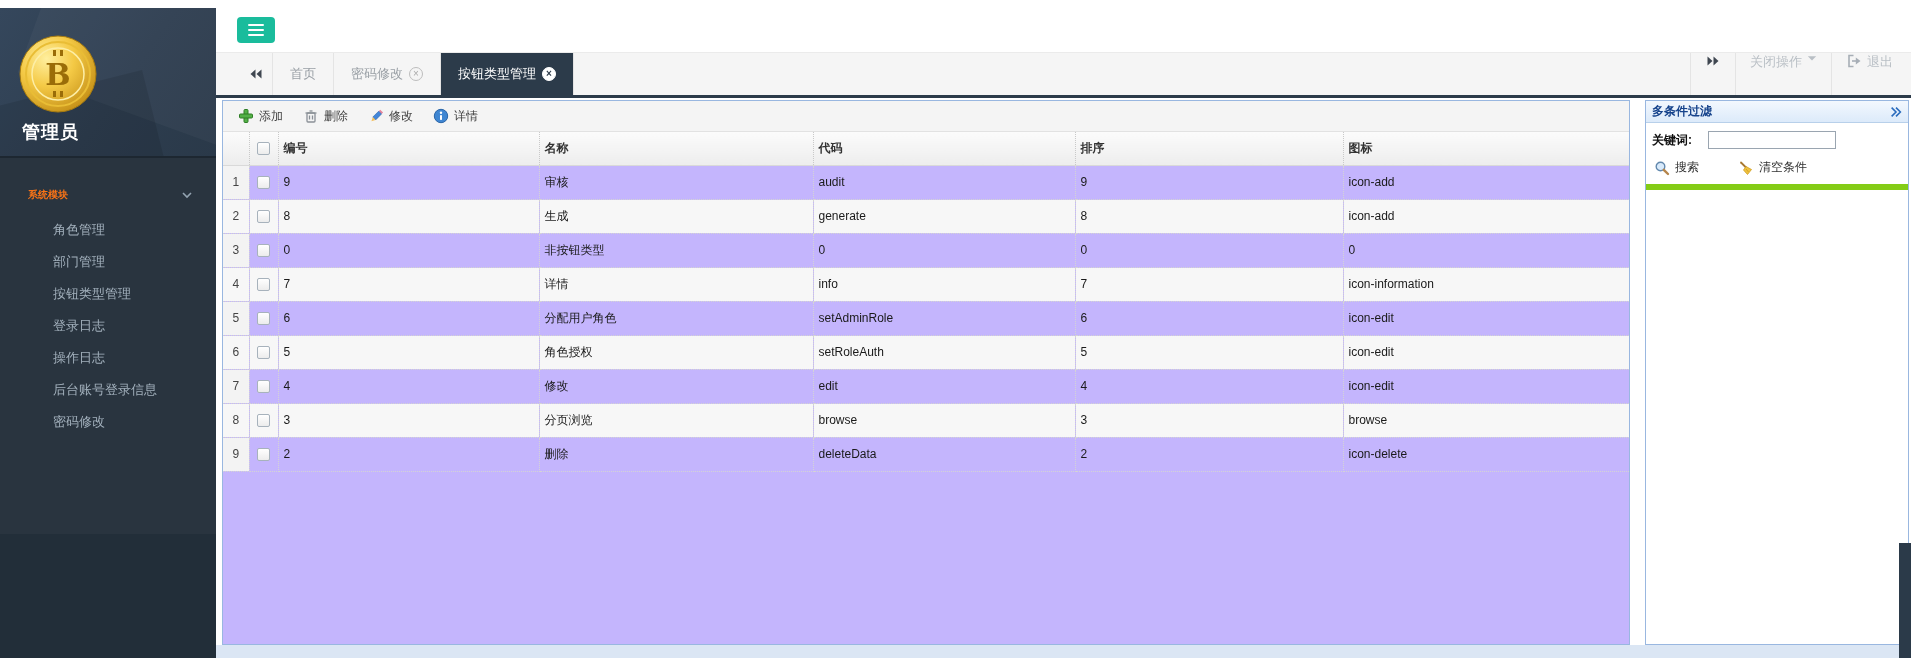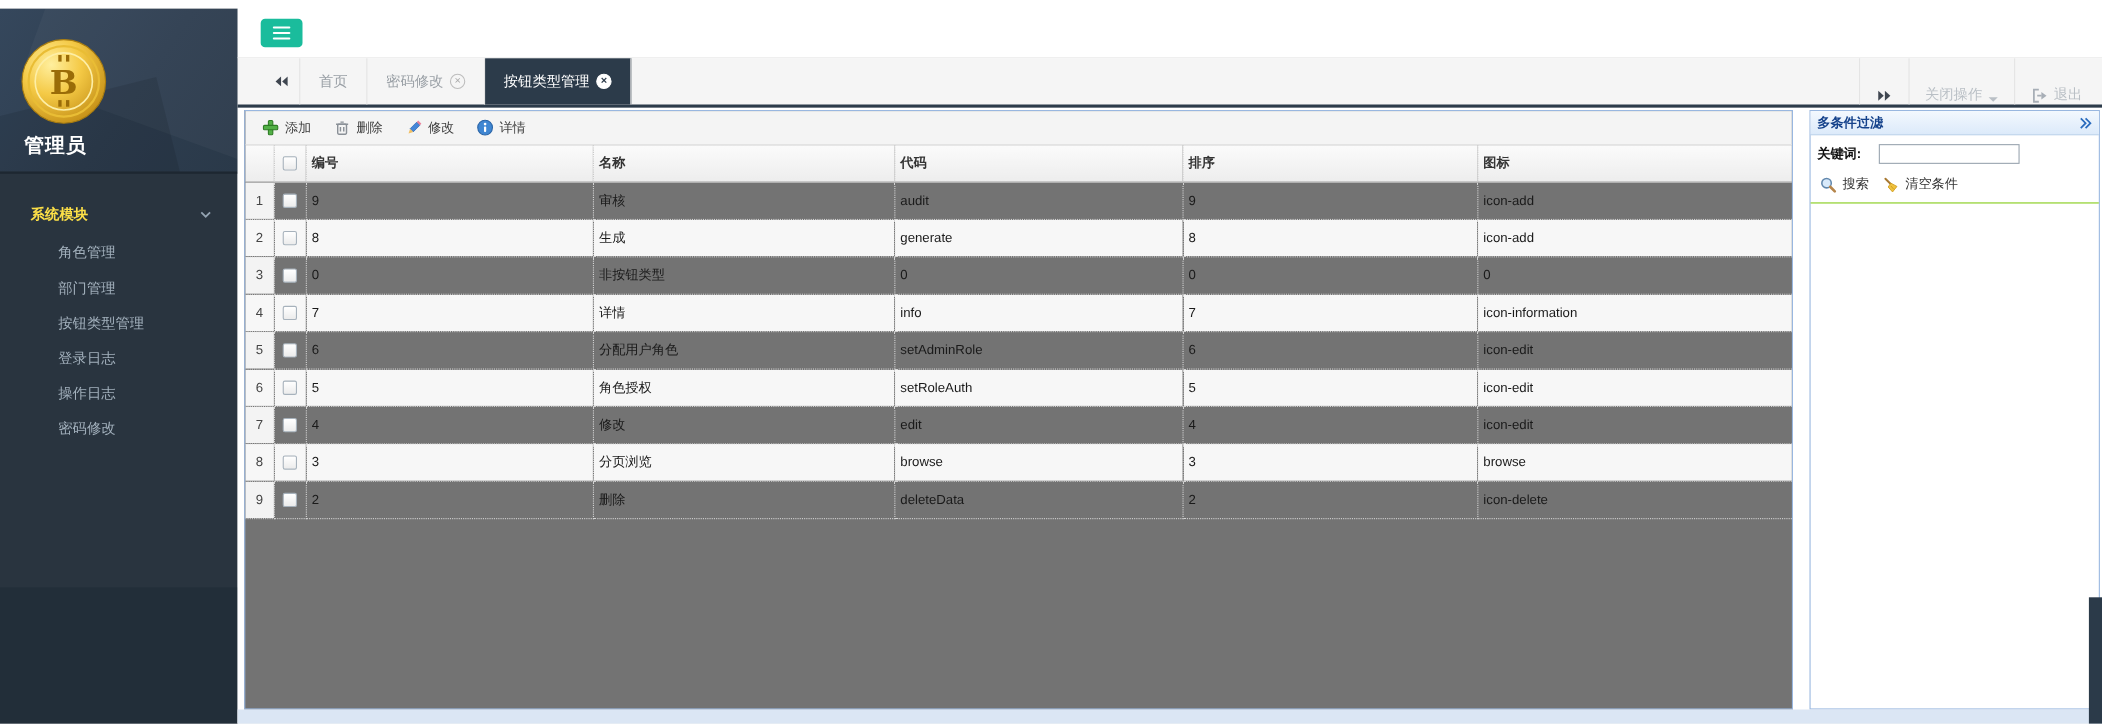--- a/index.html
+++ b/index.html
@@ -7,66 +7,66 @@
   body { position:relative; background:#fff; font-family:"Liberation Sans","DejaVu Sans",sans-serif; font-size:12px; cursor:default; }
   svg { display:block; }
 
   
   .sidebar { position:absolute; left:0; top:8px; width:216px; height:650px; background:#29343f; }
   .profile { position:relative; height:150px; background:linear-gradient(125deg,#35475c 0%,#2e3e50 55%,#2a3949 100%); border-bottom:2px solid #1d2731; overflow:hidden; }
   .facet-a { position:absolute; right:-60px; top:-40px; width:240px; height:150px; background:rgba(255,255,255,0.035); transform:rotate(20deg); }
   .facet-b { position:absolute; left:-70px; bottom:-60px; width:230px; height:120px; background:rgba(0,0,0,0.10); transform:rotate(-14deg); }
   .coin { position:absolute; left:18px; top:26px; width:80px; height:80px; }
   .username { position:absolute; left:22px; top:112px; color:#ffffff; font-size:18px; font-weight:bold; letter-spacing:1px; }
-  .menu-section { margin-top:26px; height:22px; padding:0 22px 0 28px; display:flex; align-items:center; justify-content:space-between; color:#fde047; font-size:13px; font-weight:bold; cursor:pointer; }
+  .menu-section { margin-top:26px; height:22px; padding:0 22px 0 28px; display:flex; align-items:center; justify-content:space-between; color:#f97316; font-size:10px; font-weight:bold; cursor:pointer; }
   .menu-list { margin-top:8px; }
   .menu-item { height:32px; line-height:32px; padding-left:53px; color:#a3b1bd; font-size:13px; cursor:pointer; white-space:nowrap; }
   .sidebar-footer-shade { position:absolute; left:0; bottom:0; width:100%; height:124px; background:rgba(16,28,40,0.25); }
 
   
   .topbar { position:absolute; left:216px; top:8px; width:1695px; height:45px; background:#fff; border-bottom:1px solid #ebebeb; }
   .hamburger { position:absolute; left:21px; top:9px; width:38px; height:26px; background:#1abc9c; border-radius:4px; display:flex; flex-direction:column; align-items:center; justify-content:center; gap:3px; cursor:pointer; }
   .hamburger i { display:block; width:16px; height:2px; background:#fff; border-radius:1px; }
 
   
   .tabbar { position:absolute; left:216px; top:53px; width:1695px; height:45px; background:#f5f5f5; border-bottom:3px solid #2c3b4a; display:flex; align-items:stretch;padding-left:24px; }
   .tab-scroll { width:33px; display:flex; align-items:center; justify-content:center; border-right:1px solid #e4e4e4; cursor:pointer; }
   .tab { display:flex; align-items:center; gap:6px; padding:0 17px; font-size:13px; color:#9aa0a6; border-right:1px solid #e4e4e4; cursor:pointer; white-space:nowrap; }
   .tab.active { background:#2c3b4a; color:#fff; }
   .tab-close { width:14px; height:14px; border-radius:50%; border:1px solid #bdbdbd; color:#ababab; font-size:10px; line-height:12px; display:flex; align-items:center; justify-content:center; cursor:pointer; }
   .tab-close::before { content:"\00d7"; }
   .tab.active .tab-close { background:#fff; border-color:#fff; color:#2c3b4a; font-weight:bold; }
   .tab-right { margin-left:auto; display:flex; align-items:stretch; margin-right:4px; }
-  .tr-btn { display:flex; align-items:flex-end; gap:5px; padding:0 14px; color:#b9bfc5; font-size:13px; border-left:1px solid #e4e4e4; cursor:pointer; white-space:nowrap; }
+  .tr-btn { display:flex; align-items:flex-start; gap:5px; padding:0 14px; color:#b9bfc5; font-size:13px; border-left:1px solid #e4e4e4; cursor:pointer; white-space:nowrap; }
 
   
   .workspace { position:absolute; left:216px; top:98px; width:1695px; height:560px; background:#fff; }
   .bottom-strip { position:absolute; left:216px; top:645px; width:1695px; height:13px; background:#dbe6f4; }
 
-  .grid-panel { position:absolute; left:6px; top:2px; width:1408px; height:545px; border:1px solid #99b7e0; background:#737373; overflow:hidden; }
+  .grid-panel { position:absolute; left:6px; top:2px; width:1408px; height:545px; border:1px solid #99b7e0; background:#c4b5fd; overflow:hidden; }
   .toolbar { height:31px; background:#f4f4f4; border-bottom:1px solid #e2e2e2; display:flex; align-items:center; padding-left:8px; gap:6px; }
   .tool-btn { display:flex; align-items:center; gap:5px; padding:3px 7px; font-size:12px; color:#3f3f3f; border-radius:3px; cursor:pointer; }
 
   table.grid { width:100%; border-collapse:collapse; table-layout:fixed; font-size:12px; color:#1a1a1a; }
   .grid th { height:33px; background:linear-gradient(#fbfbfb,#ededed); border-bottom:1px solid #d9d9d9; border-right:1px dotted #c9c9c9; font-weight:bold; color:#333; text-align:left; padding-left:5px; }
   .grid th.c-rn, .grid th.c-cb { padding:0; text-align:center; }
   .grid td { height:34px; border-bottom:1px dotted #d4d4d4; border-right:1px dotted #d4d4d4; padding-left:5px; overflow:hidden; white-space:nowrap; }
   .grid th:last-child, .grid td:last-child { border-right:none; }
   .grid tbody tr:nth-child(even) td { background:#f7f7f7; }
   .grid td.c-rn { background:#f3f3f3; text-align:center; color:#454545; padding:0; }
   .grid td.c-cb { text-align:center; padding:0; }
   input.cbx { appearance:none; -webkit-appearance:none; width:13px; height:13px; border:1px solid #a7b2bc; border-radius:2px; background:linear-gradient(#fff,#ececec); vertical-align:middle; }
 
   
   .filter-panel { position:absolute; left:1429px; top:2px; width:264px; height:545px; border:1px solid #99b7e0; background:#fff; }
   .fheader { height:22px; background:linear-gradient(#f3f8fe,#dceafa); border-bottom:1px solid #b8d0ea; display:flex; align-items:center; justify-content:space-between; padding:0 5px 0 6px; color:#15428b; font-weight:bold; font-size:12px; }
   .keyword-row { display:flex; align-items:center; gap:16px; padding:8px 6px 5px 6px; }
   .keyword-row label { font-weight:bold; color:#111; font-size:12px; }
   .keyword-row input { width:128px; height:18px; border:1px solid #9aa5b0; font-size:12px; padding:1px 3px; font-family:inherit; }
-  .action-row { display:flex; align-items:center; gap:12px; padding:5px 0 8px 8px; border-bottom:1px solid #84cc16; }
+  .action-row { display:flex; align-items:center; gap:39px; padding:5px 0 8px 8px; border-bottom:6px solid #84cc16; }
   .link-btn { display:flex; align-items:center; gap:5px; font-size:12px; color:#333; cursor:pointer; }
 
   .scroll-thumb { position:absolute; left:1899px; top:543px; width:12px; height:115px; background:#2b3a49; }
 </style>
 </head>
 <body>
 
 <aside class="sidebar">
   <div class="profile">
     <div class="facet-a"></div>
@@ -101,20 +101,21 @@
         </svg>
     </span>
   </div>
 
   <nav class="menu-list">
     <div class="menu-item"><span>角色管理</span></div>
     <div class="menu-item"><span>部门管理</span></div>
     <div class="menu-item"><span>按钮类型管理</span></div>
     <div class="menu-item"><span>登录日志</span></div>
     <div class="menu-item"><span>操作日志</span></div>
+    <div class="menu-item"><span>后台账号登录信息</span></div>
     <div class="menu-item"><span>密码修改</span></div>
   </nav>
   <div class="sidebar-footer-shade"></div>
 </aside>
 
 <header class="topbar">
   <div class="hamburger">
     <i></i>
       <i></i>
       <i></i>

